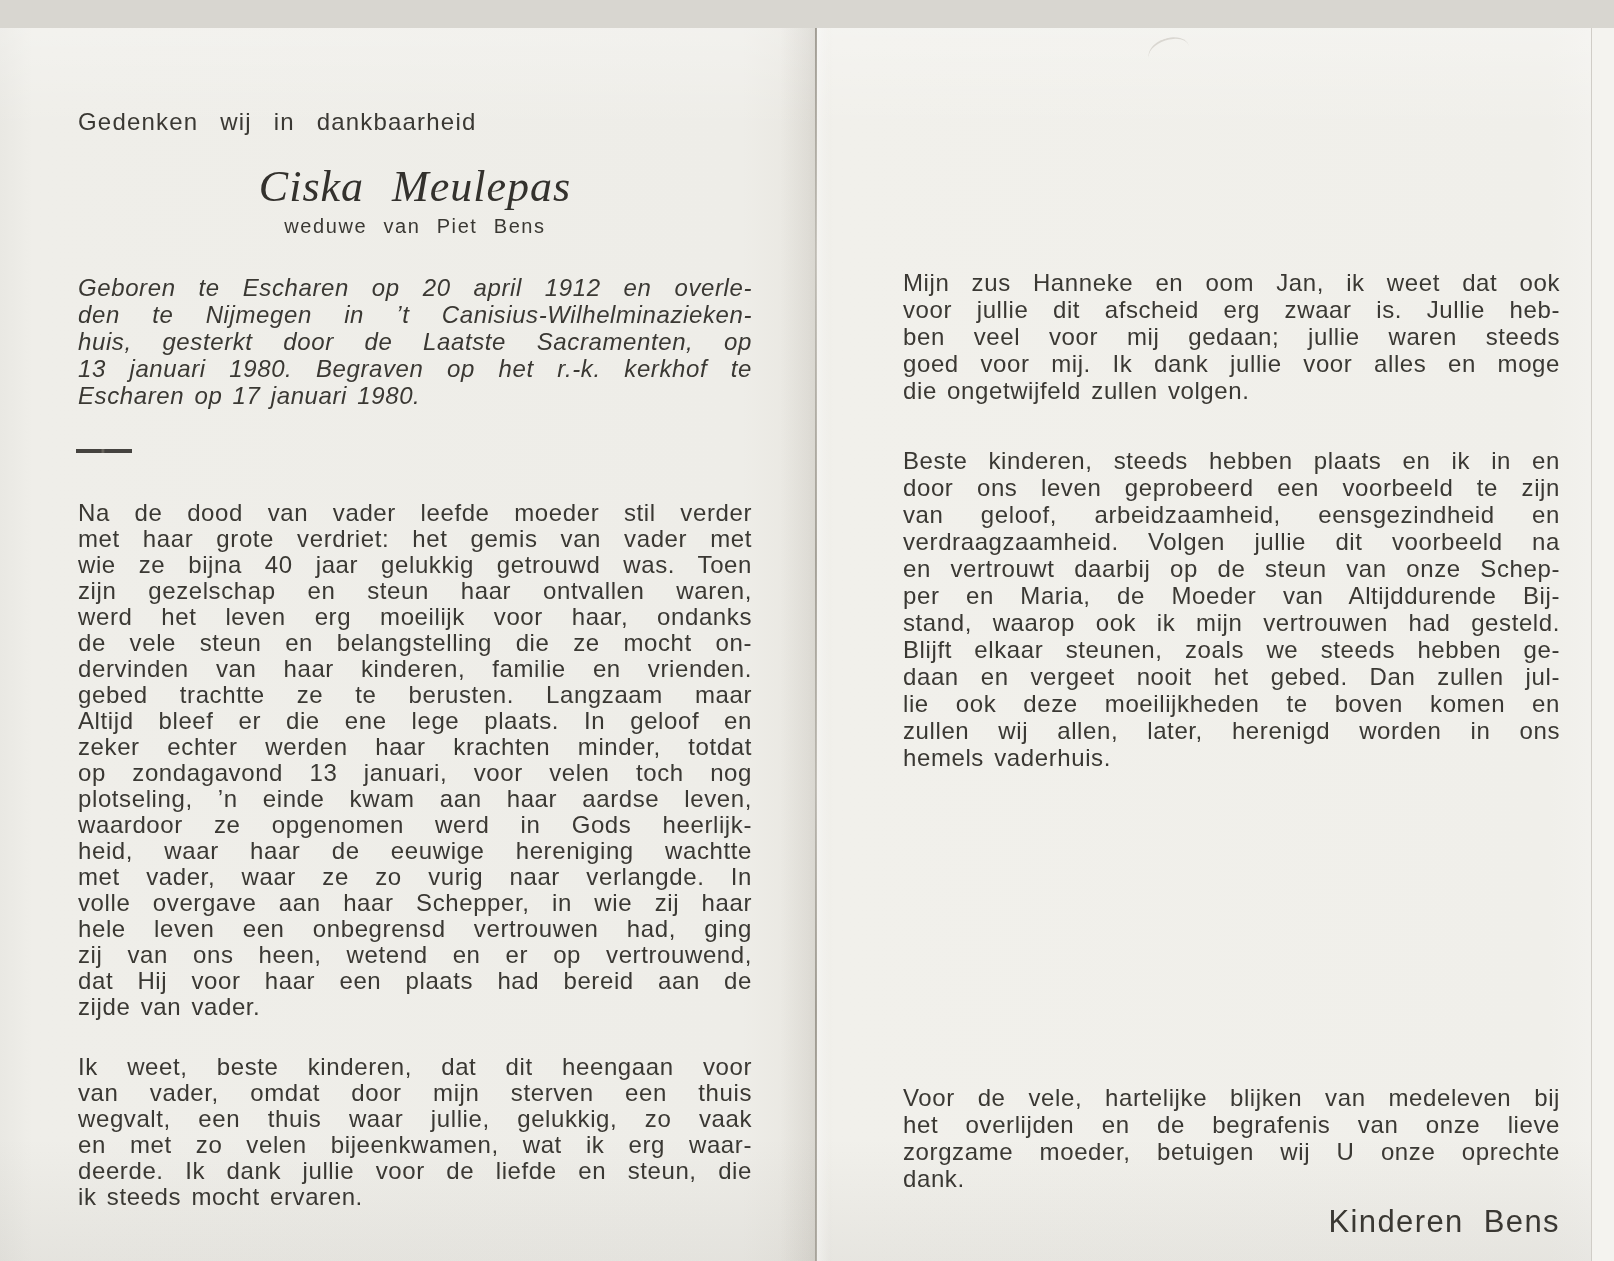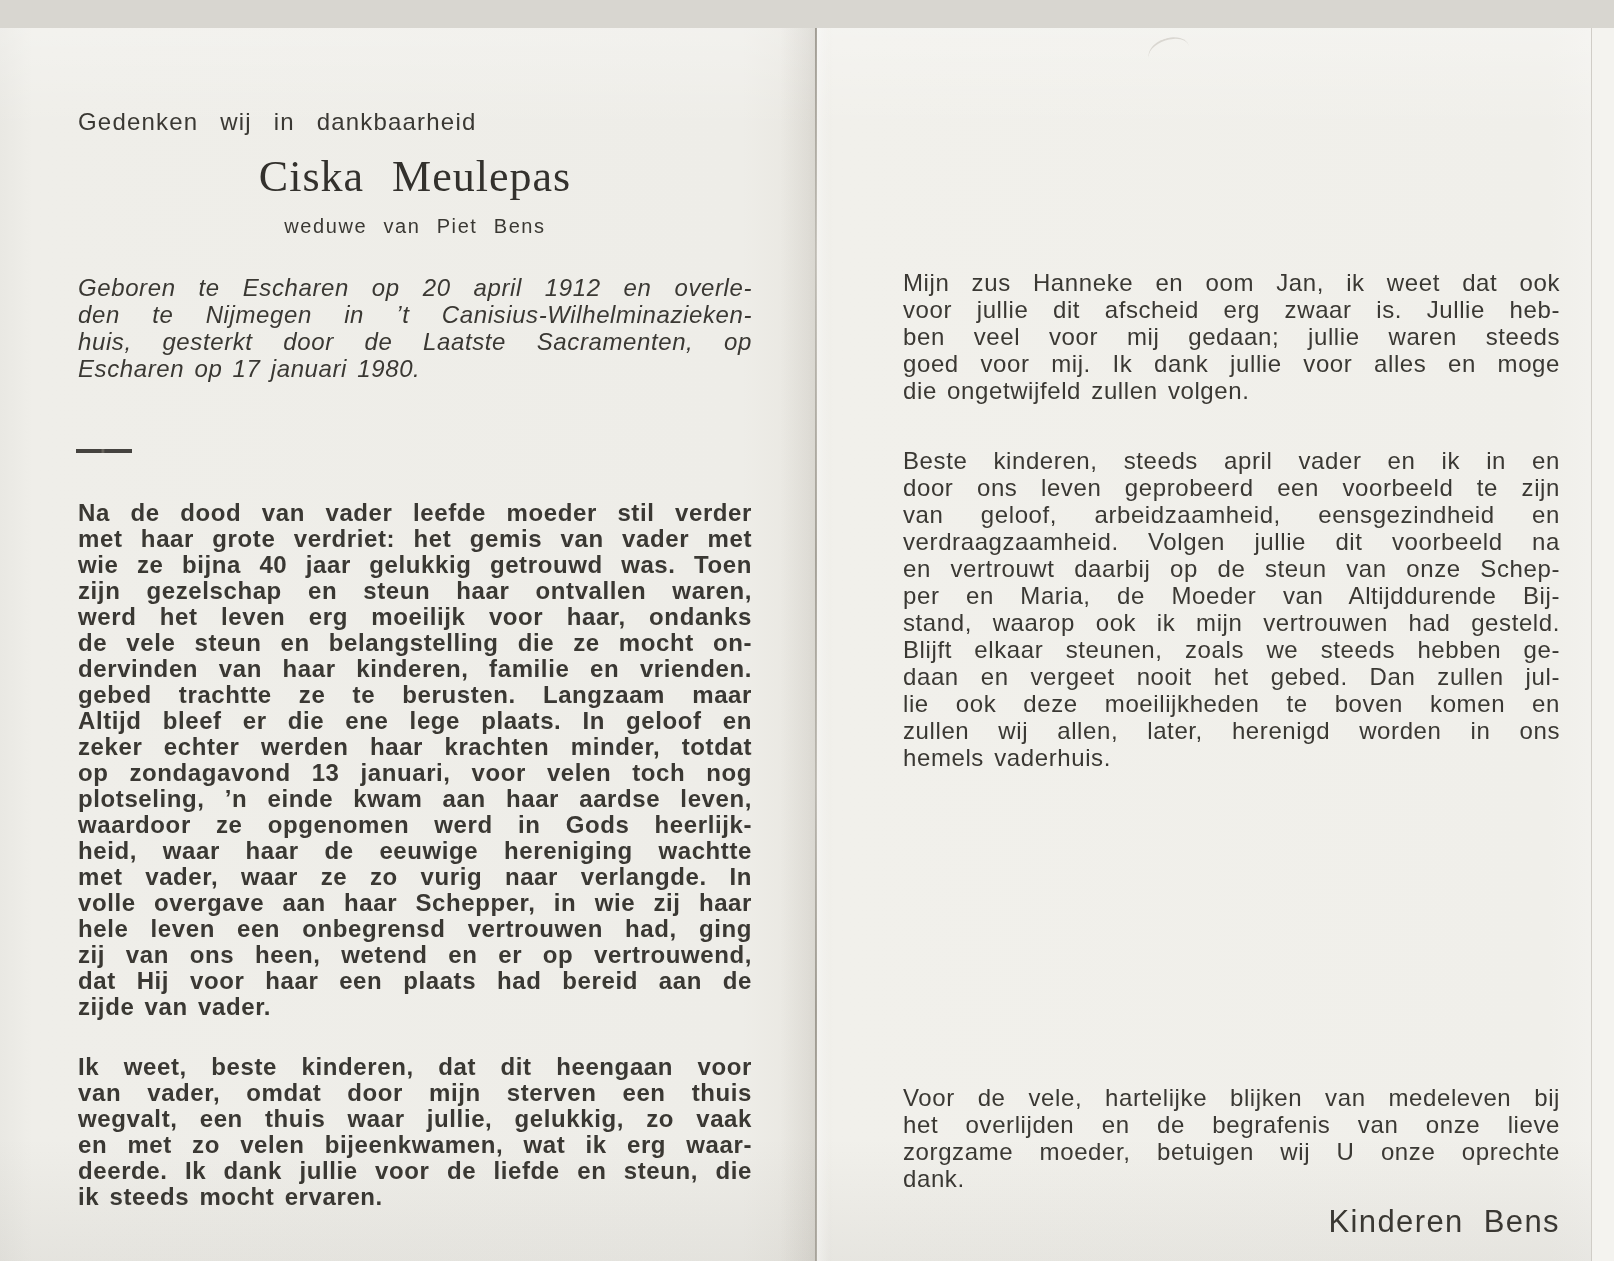--- a/index.html
+++ b/index.html
@@ -61,21 +61,21 @@
   }
   .subtitle{
     font-size:20px;line-height:27px;
     letter-spacing:1.6px;word-spacing:9px;
     text-align:center;
   }
   .para{
     font-size:24px;
     letter-spacing:0.6px;word-spacing:3px;
   }
-  .lh26 .tline{line-height:26px;font-weight:bold;}
+  .lh26 .tline{line-height:26px;}
   .lh27 .tline{line-height:27px;}
   .tline{
     text-align:justify;text-align-last:justify;
     text-justify:inter-word;
     white-space:nowrap;
   }
   .tline-last{text-align-last:left;}
   .divider{
     position:absolute;left:76px;top:421px;width:56px;height:4px;
     background:linear-gradient(90deg,#45433f 0%,#45433f 44%,#6f6b64 48%,#454340 52%,#45433f 100%);
@@ -94,28 +94,29 @@
   <div class="fold-shadow"></div>
   <div class="fold-line"></div>
   <div class="fold-highlight"></div>
   <div class="paper-edge-right"></div>
   <div class="paper-edge-bottom"></div>
   <div class="scratch"></div>
 
   <div>
     <div class="block intro" style="left:78px;top:81px;width:674px;">Gedenken wij in dankbaarheid</div>
 
-    <div class="block title" style="left:78px;top:126px;width:674px;">Ciska Meulepas</div>
+    <div class="block title" style="left:78px;top:136px;width:674px;font-style:italic;">Ciska Meulepas</div>
 
     <div class="block subtitle" style="left:78px;top:185px;width:674px;">weduwe van Piet Bens</div>
 
     <div class="block para lh27" style="left:78px;top:246px;width:674px;font-style:italic;">
         <div class="tline">Geboren te Escharen op 20 april 1912 en overle-</div>
         <div class="tline">den te Nijmegen in ’t Canisius-Wilhelminazieken-</div>
         <div class="tline">huis, gesterkt door de Laatste Sacramenten, op</div>
+        <div class="tline">13 januari 1980. Begraven op het r.-k. kerkhof te</div>
         <div class="tline tline-last">Escharen op 17 januari 1980.</div>
       </div>
 
     <div class="divider"></div>
 
     <div class="block para lh26" style="left:78px;top:472px;width:674px;">
         <div class="tline">Na de dood van vader leefde moeder stil verder</div>
         <div class="tline">met haar grote verdriet: het gemis van vader met</div>
         <div class="tline">wie ze bijna 40 jaar gelukkig getrouwd was. Toen</div>
         <div class="tline">zijn gezelschap en steun haar ontvallen waren,</div>
@@ -150,21 +151,21 @@
   <div>
     <div class="block para lh27" style="left:903px;top:241px;width:657px;">
         <div class="tline">Mijn zus Hanneke en oom Jan, ik weet dat ook</div>
         <div class="tline">voor jullie dit afscheid erg zwaar is. Jullie heb-</div>
         <div class="tline">ben veel voor mij gedaan; jullie waren steeds</div>
         <div class="tline">goed voor mij. Ik dank jullie voor alles en moge</div>
         <div class="tline tline-last">die ongetwijfeld zullen volgen.</div>
       </div>
 
     <div class="block para lh27" style="left:903px;top:419px;width:657px;">
-        <div class="tline">Beste kinderen, steeds april vader en ik in en</div>
+        <div class="tline">Beste kinderen, steeds hebben plaats en ik in en</div>
         <div class="tline">door ons leven geprobeerd een voorbeeld te zijn</div>
         <div class="tline">van geloof, arbeidzaamheid, eensgezindheid en</div>
         <div class="tline">verdraagzaamheid. Volgen jullie dit voorbeeld na</div>
         <div class="tline">en vertrouwt daarbij op de steun van onze Schep-</div>
         <div class="tline">per en Maria, de Moeder van Altijddurende Bij-</div>
         <div class="tline">stand, waarop ook ik mijn vertrouwen had gesteld.</div>
         <div class="tline">Blijft elkaar steunen, zoals we steeds hebben ge-</div>
         <div class="tline">daan en vergeet nooit het gebed. Dan zullen jul-</div>
         <div class="tline">lie ook deze moeilijkheden te boven komen en</div>
         <div class="tline">zullen wij allen, later, herenigd worden in ons</div>

